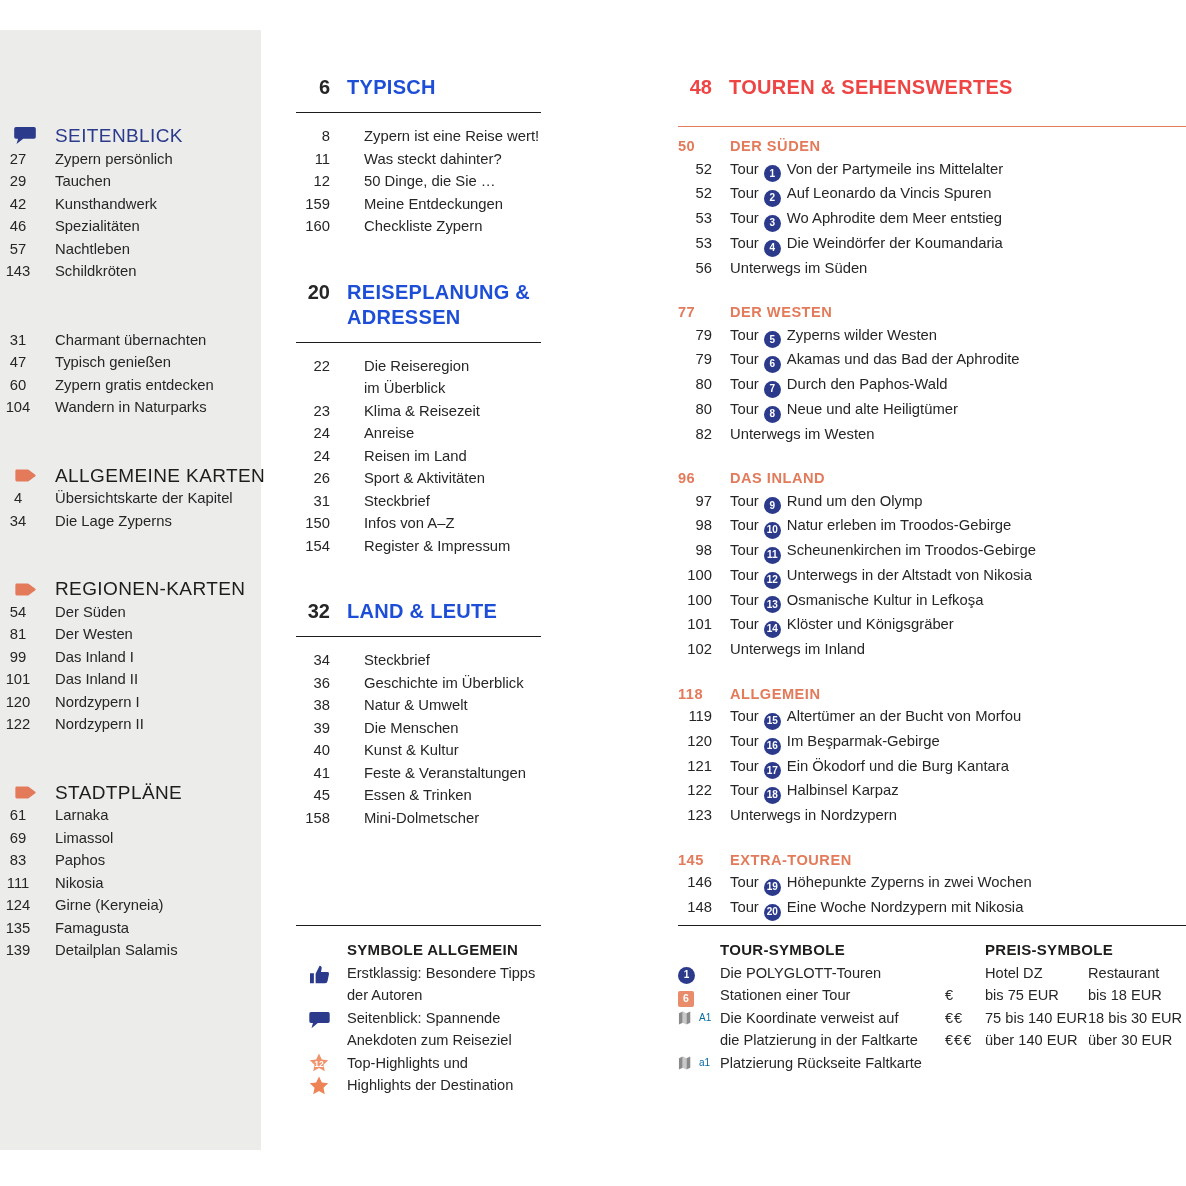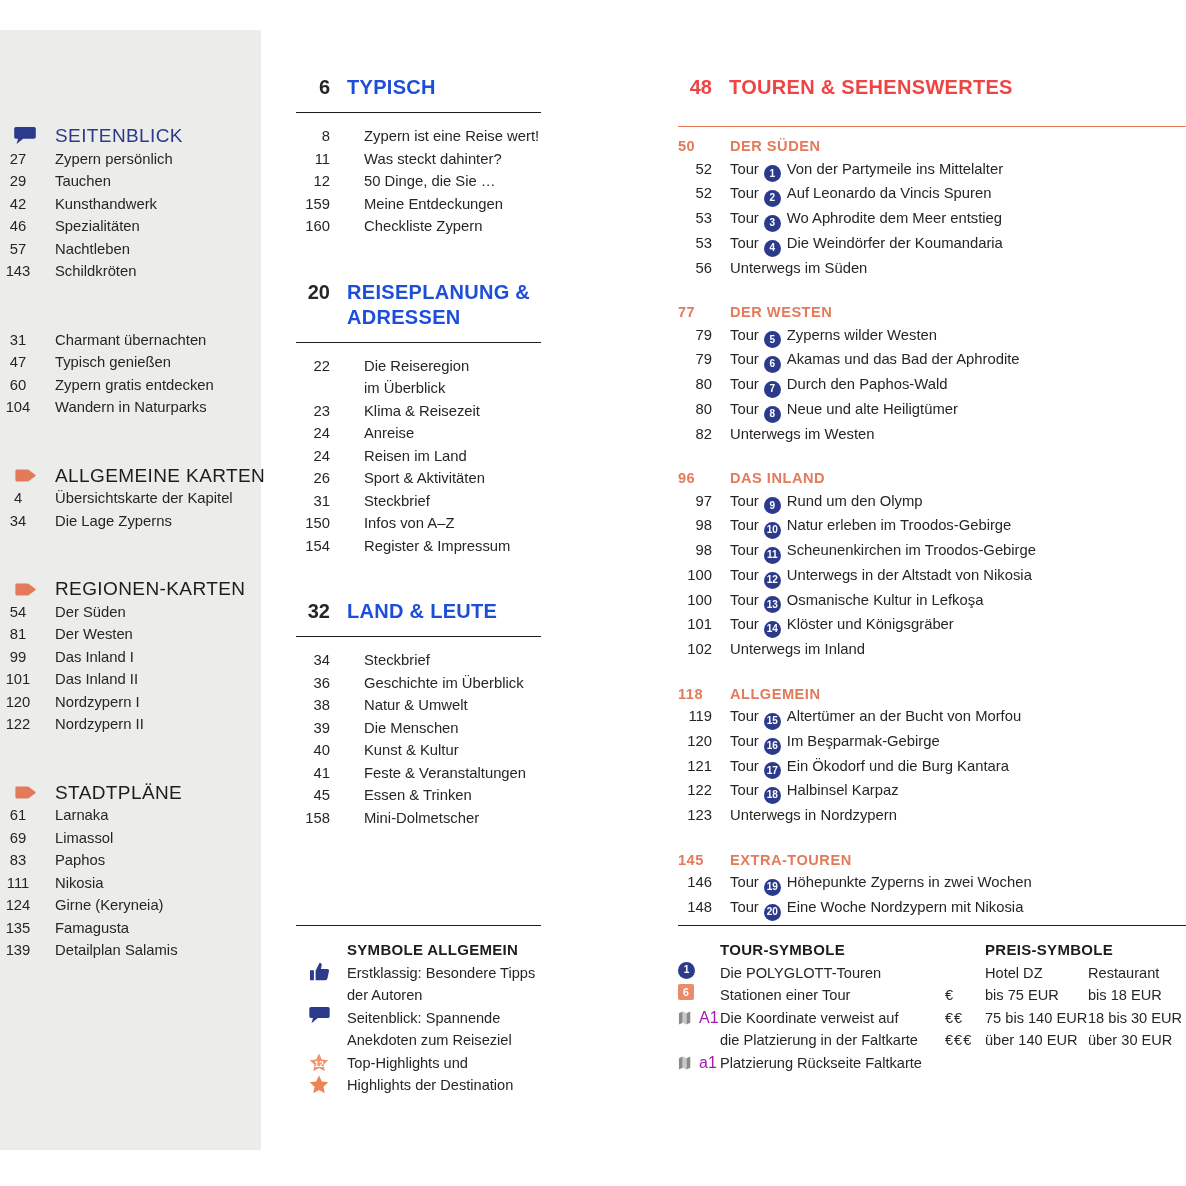--- a/index.html
+++ b/index.html
@@ -43,28 +43,28 @@
   .rrow .num{width:34px;text-align:right;flex:none}
   .rrow .lbl{margin-left:18px}
   .tour-badge{display:inline-flex;width:17px;height:17px;border-radius:50%;background:#2C3A8C;color:#fff;
     font-size:10px;font-weight:bold;align-items:center;justify-content:center;margin:0 6px 0 5px;vertical-align:-3px}
 
   
   .legend-mid{position:absolute;left:296px;top:925px;width:245px}
   .legend-right{position:absolute;left:678px;top:925px;width:508px}
   .legend-rule{border:0;border-top:1px solid #1d1d1b;margin:0 0 13px}
   .lg-title{font-weight:bold;font-size:15px;letter-spacing:.3px;line-height:22.5px;color:#1d1d1b}
-  .lrow{display:flex;line-height:22.5px;font-size:14.6px;align-items:flex-start}
+  .lrow{display:flex;line-height:22.5px;font-size:14.6px;align-items:flex-end}
   .legend-mid .ic{width:34px;flex:none;display:flex;justify-content:flex-end;align-items:center}
   .legend-mid .txt{margin-left:17px;white-space:nowrap}
   .legend-cols{display:flex}
   .tour-block{width:267px}
   .tour-block .ic{width:42px;flex:none;display:flex;align-items:center;gap:4px}
   .tour-block .txt{white-space:nowrap}
-  .coord{color:#a21caf;font-size:16px}
+  .coord{color:#0369a1;font-size:10px}
   .sq-badge{display:inline-flex;width:16px;height:16px;border-radius:2px;background:#E98C6B;color:#fff;
     font-size:10.5px;font-weight:bold;align-items:center;justify-content:center}
   .price-block{flex:1}
   .prow{display:flex;line-height:22.5px;font-size:14.6px}
   .prow .c0{width:40px;letter-spacing:1px}
   .prow .c1{width:103px;white-space:nowrap}
   .prow .c2{flex:1;white-space:nowrap}
 
   
   .svgic{display:block}

